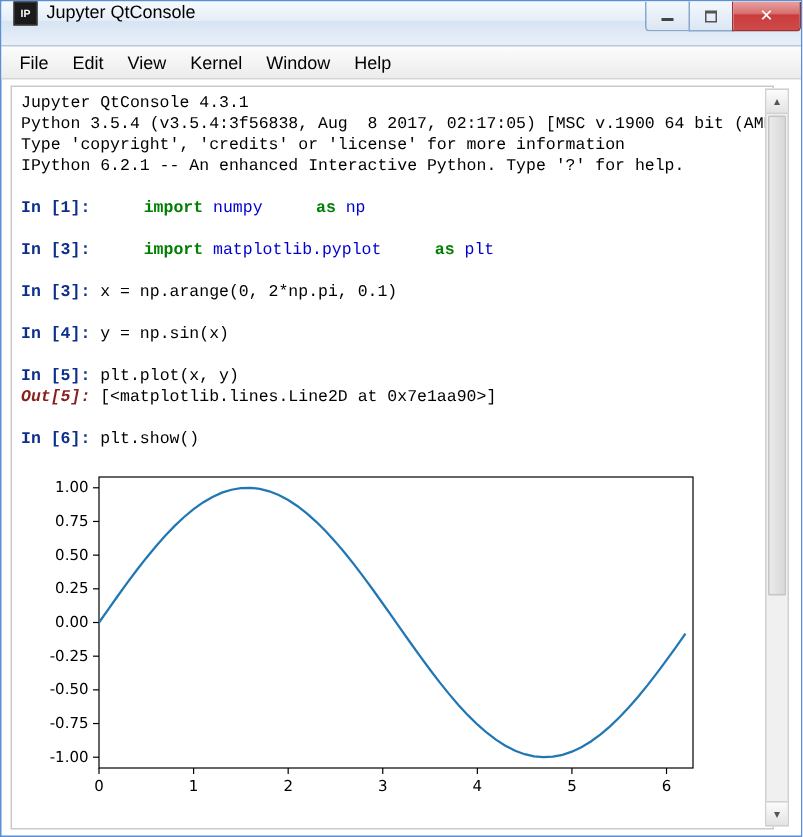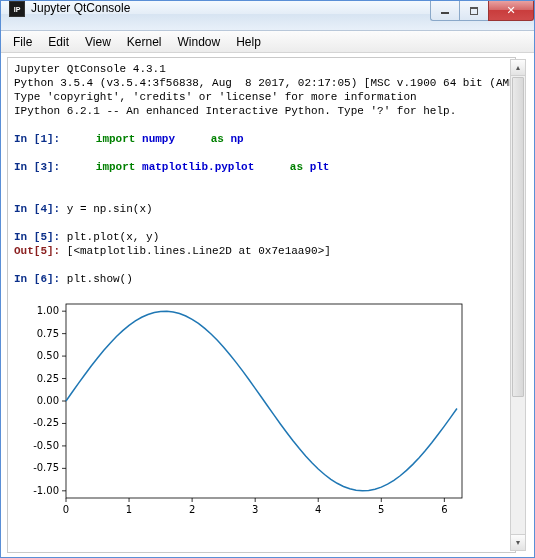--- a/index.html
+++ b/index.html
@@ -17,23 +17,23 @@
   .menubar { height: 22px; background: linear-gradient(to bottom, #fcfcfc, #ececec); border-bottom: 1px solid #d5d5d5; display: flex; align-items: center; padding: 0 4px; font-size: 12px; }
   .menubar .menuitem { padding: 2px 8px; cursor: default; }
   .content { flex: 1; position: relative; padding: 4px 18px 4px 6px; overflow: hidden; }
   .content-inner { border: 1px solid #c9c9c9; height: 100%; padding: 4px 6px; overflow: hidden; font-family: "Courier New", monospace; font-size: 11px; line-height: 14px; color: #000; position: relative; }
   .scrollbar { position: absolute; right: 8px; top: 6px; bottom: 6px; width: 16px; background: #f0f0f0; border: 1px solid #d0d0d0; }
   .scrollbar .btn { height: 16px; width: 100%; background: linear-gradient(to bottom,#fcfcfc,#e3e3e3); border-bottom: 1px solid #d0d0d0; display: flex; align-items: center; justify-content: center; font-size: 8px; color: #555; }
   .scrollbar .btn.down { position: absolute; bottom: 0; border-top: 1px solid #d0d0d0; border-bottom: none; }
   .scrollbar .thumb { position: absolute; top: 17px; left: 1px; right: 1px; height: 320px; background: linear-gradient(to right,#eaeaea,#d8d8d8); border: 1px solid #c4c4c4; border-radius: 1px; }
   .banner { color: #000; white-space: pre; }
   .prompt { color: #0b2f8a; font-weight: bold; }
-  .outprompt { color: #8a1f1f; font-weight: bold; }
+  .outprompt { color: #8a1f1f; font-weight: bold; font-style: italic; }
   .kw { color: #008000; font-weight: bold; margin-left: 29px; }
-  .nm { color: #0000d0; font-weight: bold; }
+  .nm { color: #0000d0; font-weight: normal; }
   .row { white-space: pre; }
   .gap { height: 14px; }
   .chart { margin-top: 8px; background: #fff; }
   .spine { stroke: #000; stroke-width: 0.8; fill: none; }
   .tick { stroke: #000; stroke-width: 0.8; }
   .ticklabel { font-family: "DejaVu Sans", Arial, sans-serif; font-size: 10px; fill: #000; }
   .line { fill: none; stroke: #1f77b4; stroke-width: 1.5; }
 </style>
 </head>
 <body>
@@ -70,20 +70,21 @@
       <div class="banner">Type 'copyright', 'credits' or 'license' for more information</div>
       <div class="banner">IPython 6.2.1 -- An enhanced Interactive Python. Type '?' for help.</div>
       <div class="gap"></div>
 
       <div class="row"><span class="prompt">In [1]: </span><span class="kw">import</span> <span class="nm">numpy</span> <span class="kw">as</span> <span class="nm">np</span></div>
       <div class="gap"></div>
 
       <div class="row"><span class="prompt">In [3]: </span><span class="kw">import</span> <span class="nm">matplotlib.pyplot</span> <span class="kw">as</span> <span class="nm">plt</span></div>
       <div class="gap"></div>
 
+      <div class="row"><span class="prompt">In [3]: </span><span>x = np.arange(0, 2*np.pi, 0.1)</span></div>
       <div class="gap"></div>
 
       <div class="row"><span class="prompt">In [4]: </span><span>y = np.sin(x)</span></div>
       <div class="gap"></div>
 
       <div class="row"><span class="prompt">In [5]: </span><span>plt.plot(x, y)</span></div>
       <div class="row"><span class="outprompt">Out[5]: </span><span>[&lt;matplotlib.lines.Line2D at 0x7e1aa90&gt;]</span></div>
       <div class="gap"></div>
 
       <div class="row"><span class="prompt">In [6]: </span><span>plt.show()</span></div>

